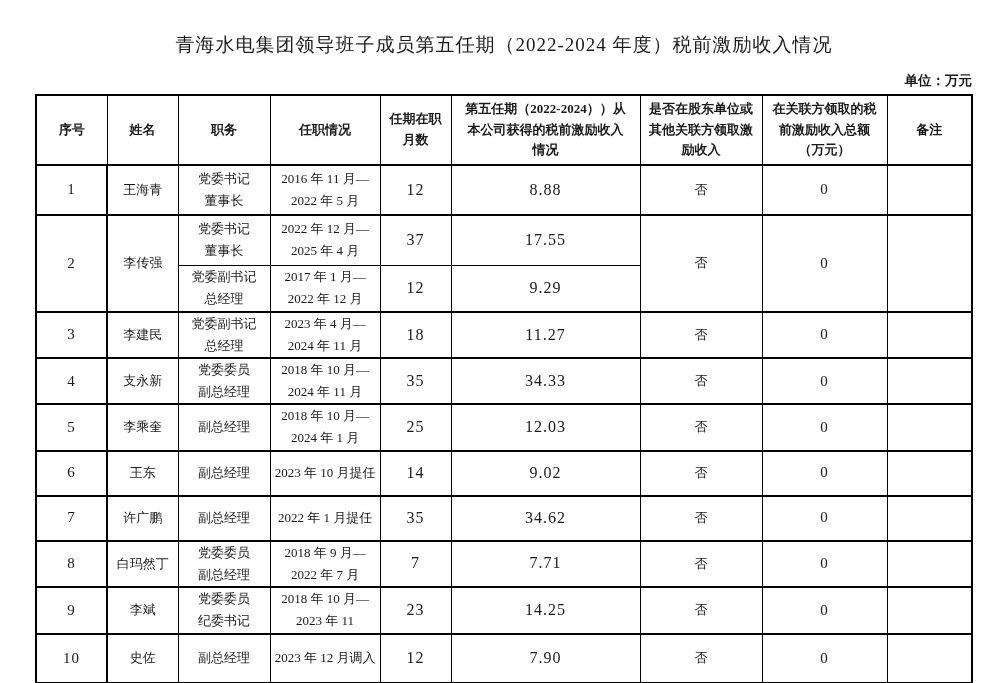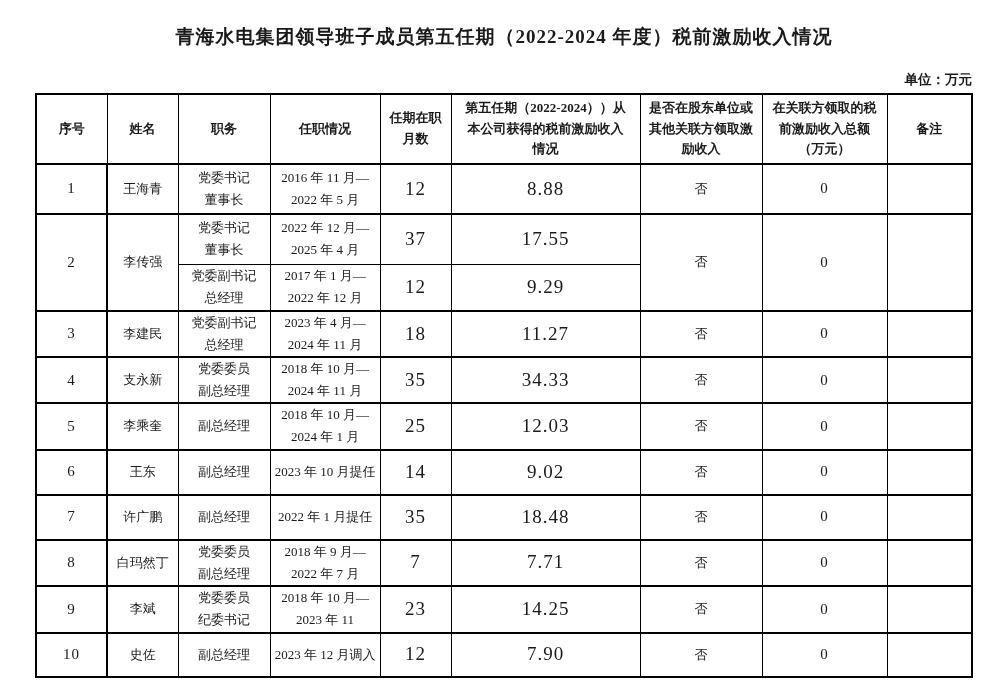--- a/index.html
+++ b/index.html
@@ -4,30 +4,30 @@
 <style>
   * { margin: 0; padding: 0; box-sizing: border-box; }
   html, body {
     width: 1008px; height: 683px;
     background: #ffffff;
     font-family: "Liberation Serif", "DejaVu Serif", serif;
     color: #1a1a1a;
   }
   .page { width: 1008px; height: 683px; position: relative; overflow: hidden; }
   .doc-title {
-    padding-top: 24px;
+    padding-top: 32px;
     text-align: center;
     font-size: 19px;
-    font-weight: bold;
+    font-weight: normal;
     letter-spacing: 1px;
     white-space: nowrap;
   }
   .unit-row {
     width: 936px;
-    margin: 21px auto 4px auto;
+    margin: 14px auto 4px auto;
     text-align: right;
     font-size: 13.5px;
     font-weight: bold;
   }
   table.main {
     width: 936px;
     margin: 0 auto;
     border-collapse: collapse;
     table-layout: fixed;
     border: 2.5px solid #000;
@@ -41,29 +41,29 @@
   }
   th {
     font-weight: bold;
     font-size: 13px;
     line-height: 1.6;
     height: 70px;
     border-bottom-width: 2px;
     padding: 0 2px;
   }
   td { font-size: 13px; line-height: 1.7; padding: 0 2px; }
-  td.num  { font-size: 19px; line-height: 1.4; letter-spacing: 1px; }
+  td.num  { font-size: 16px; line-height: 1.4; letter-spacing: 1px; }
   td.inum { font-size: 15px; letter-spacing: 1px; }
   td.col-index { border-right-width: 2px; }
   tr.sep  > td { border-bottom-width: 2px; }
   td.span-bottom { border-bottom-width: 2px; }
   tr.r50 > td { height: 50px; }
   tr.r47 > td { height: 47px; }
   tr.r45 > td { height: 45px; }
-  tr.r48 > td { height: 44px; font-family: Liberation Serif, serif; }
+  tr.r48 > td { height: 49px; font-family: Liberation Serif, serif; }
 </style>
 </head>
 <body>
 
 <div class="page">
 
   <div class="doc-title">青海水电集团领导班子成员第五任期（2022-2024 年度）税前激励收入情况</div>
 
   <div class="unit-row">单位：万元</div>
 
@@ -188,21 +188,21 @@
       <td class="inum">0</td>
       <td></td>
     </tr>
 
     <tr class="sep r45">
       <td class="inum col-index">7</td>
       <td>许广鹏</td>
       <td>副总经理</td>
       <td>2022 年 1 月提任</td>
       <td class="num">35</td>
-      <td class="num">18.48</td>
+      <td class="num">34.62</td>
       <td>否</td>
       <td class="inum">0</td>
       <td></td>
     </tr>
 
     <tr class="sep r45">
       <td class="inum col-index">8</td>
       <td>白玛然丁</td>
       <td>党委委员
 副总经理</td>

